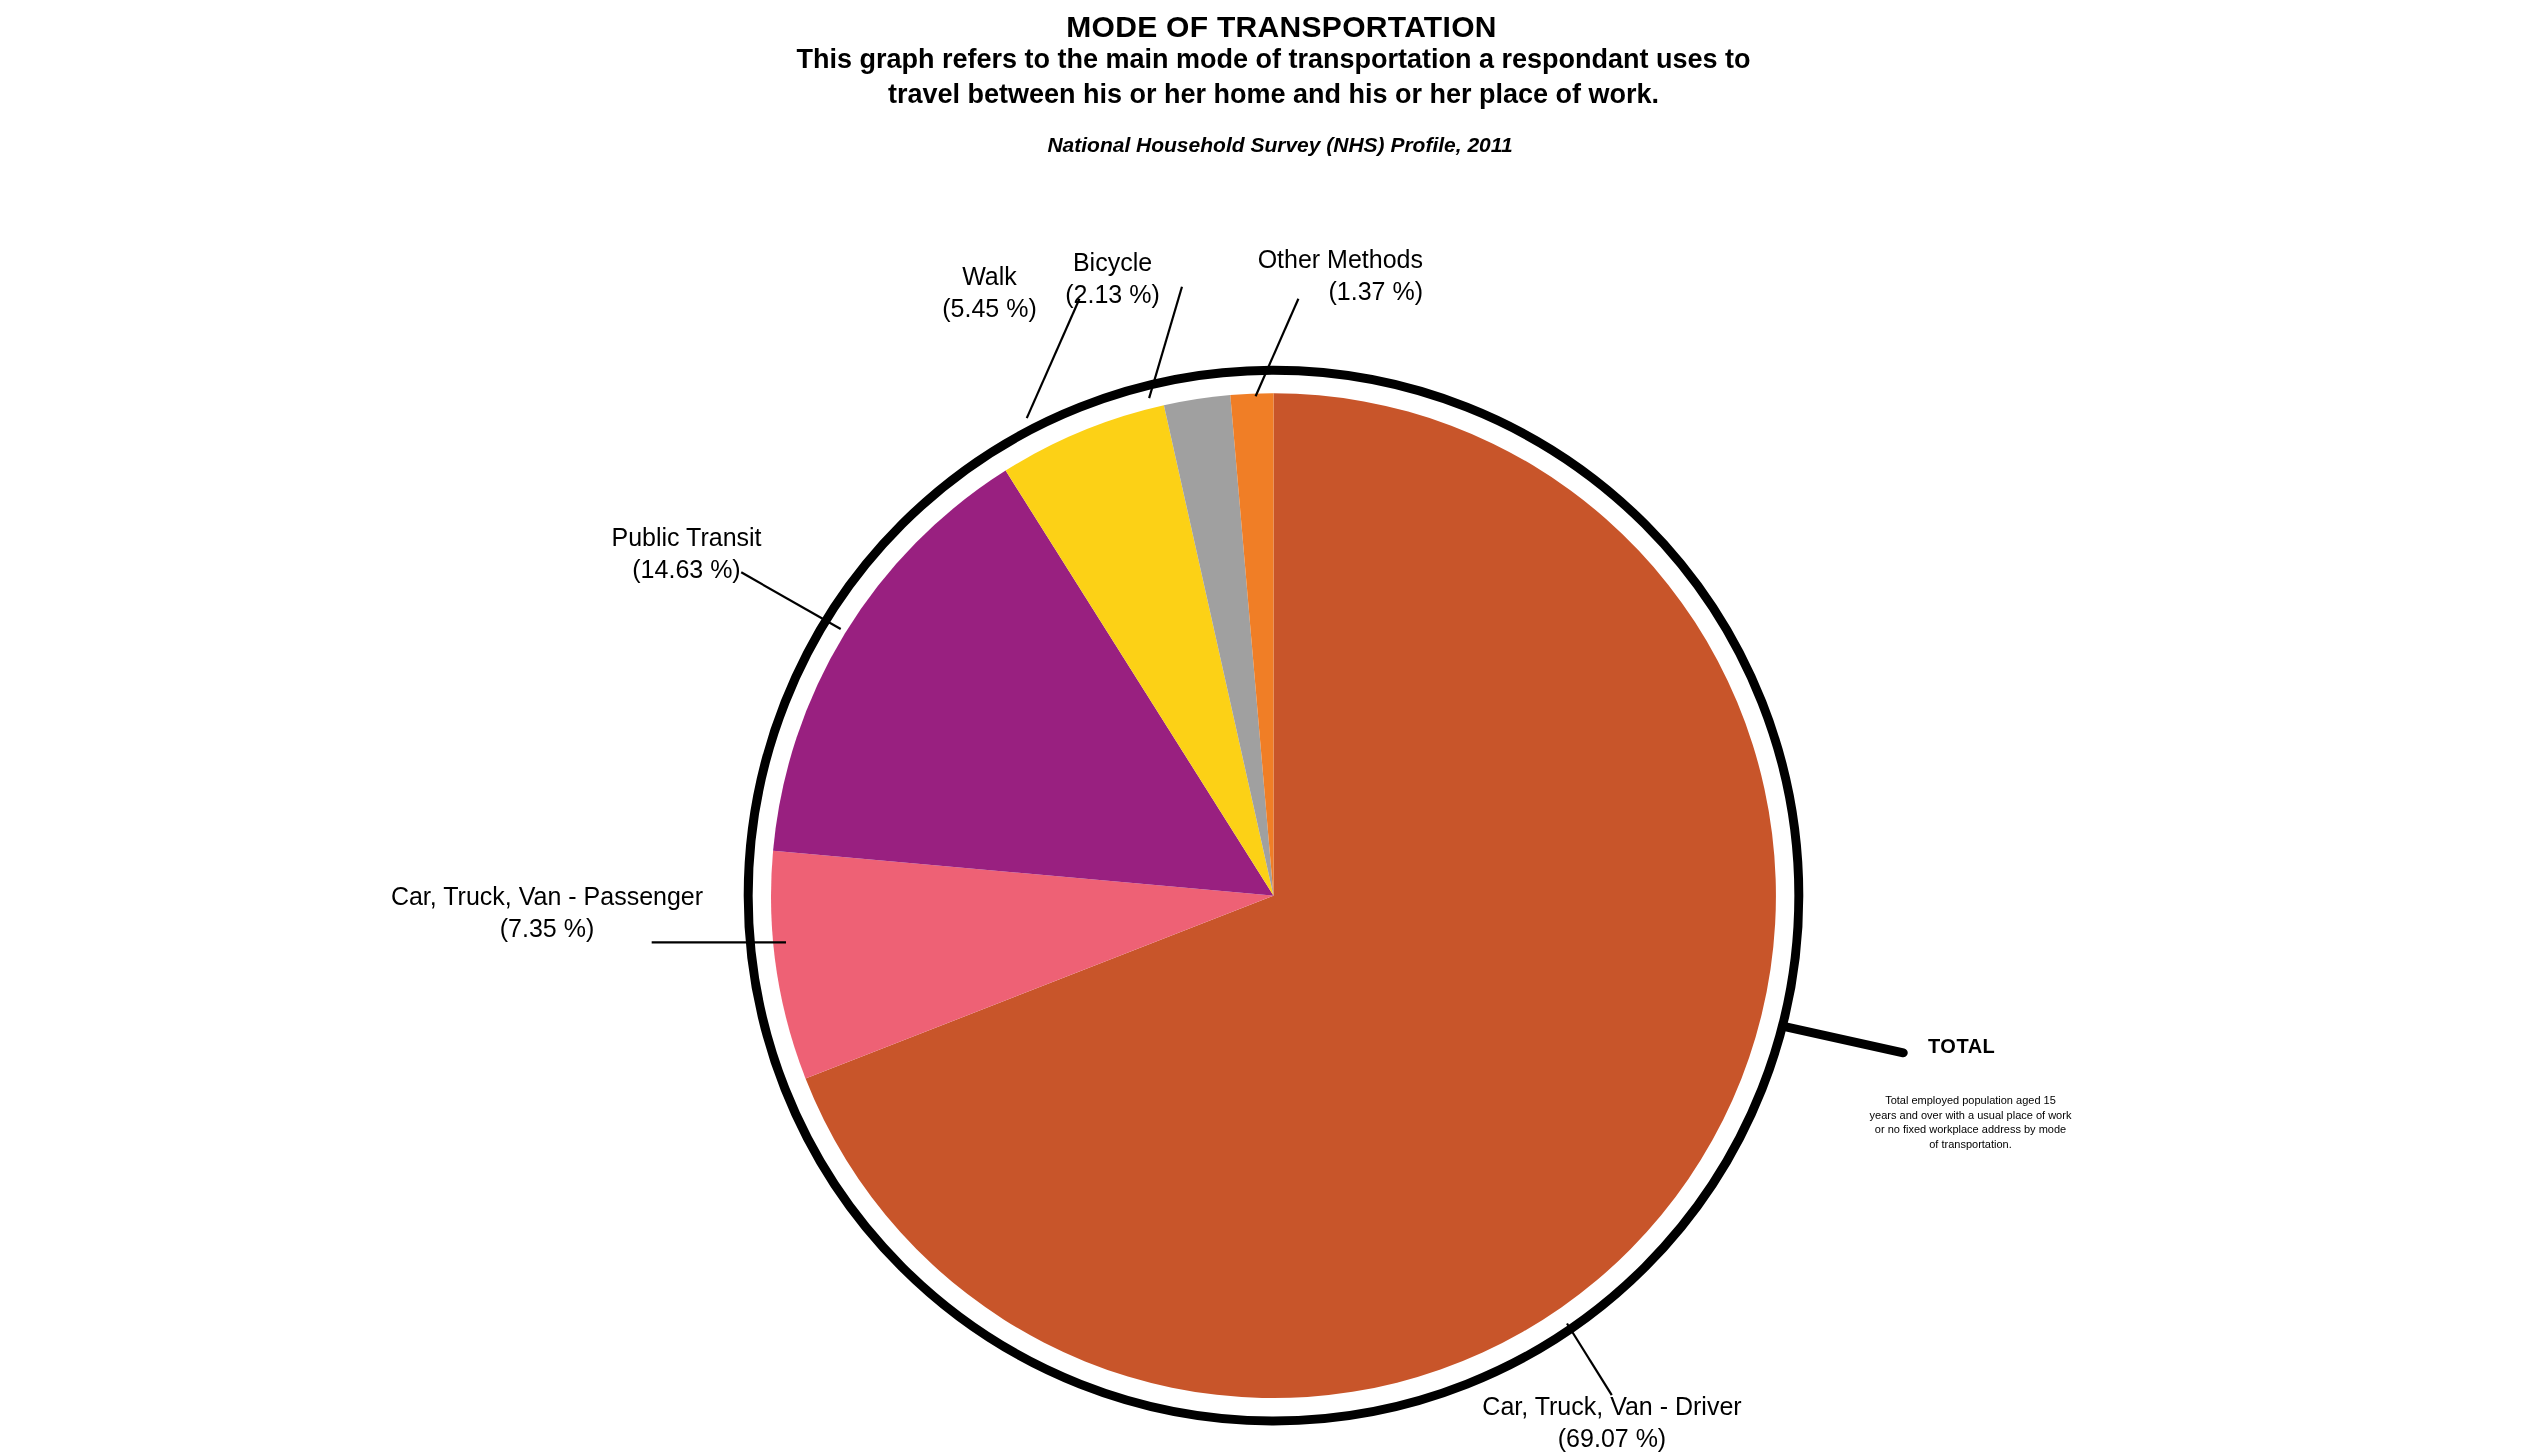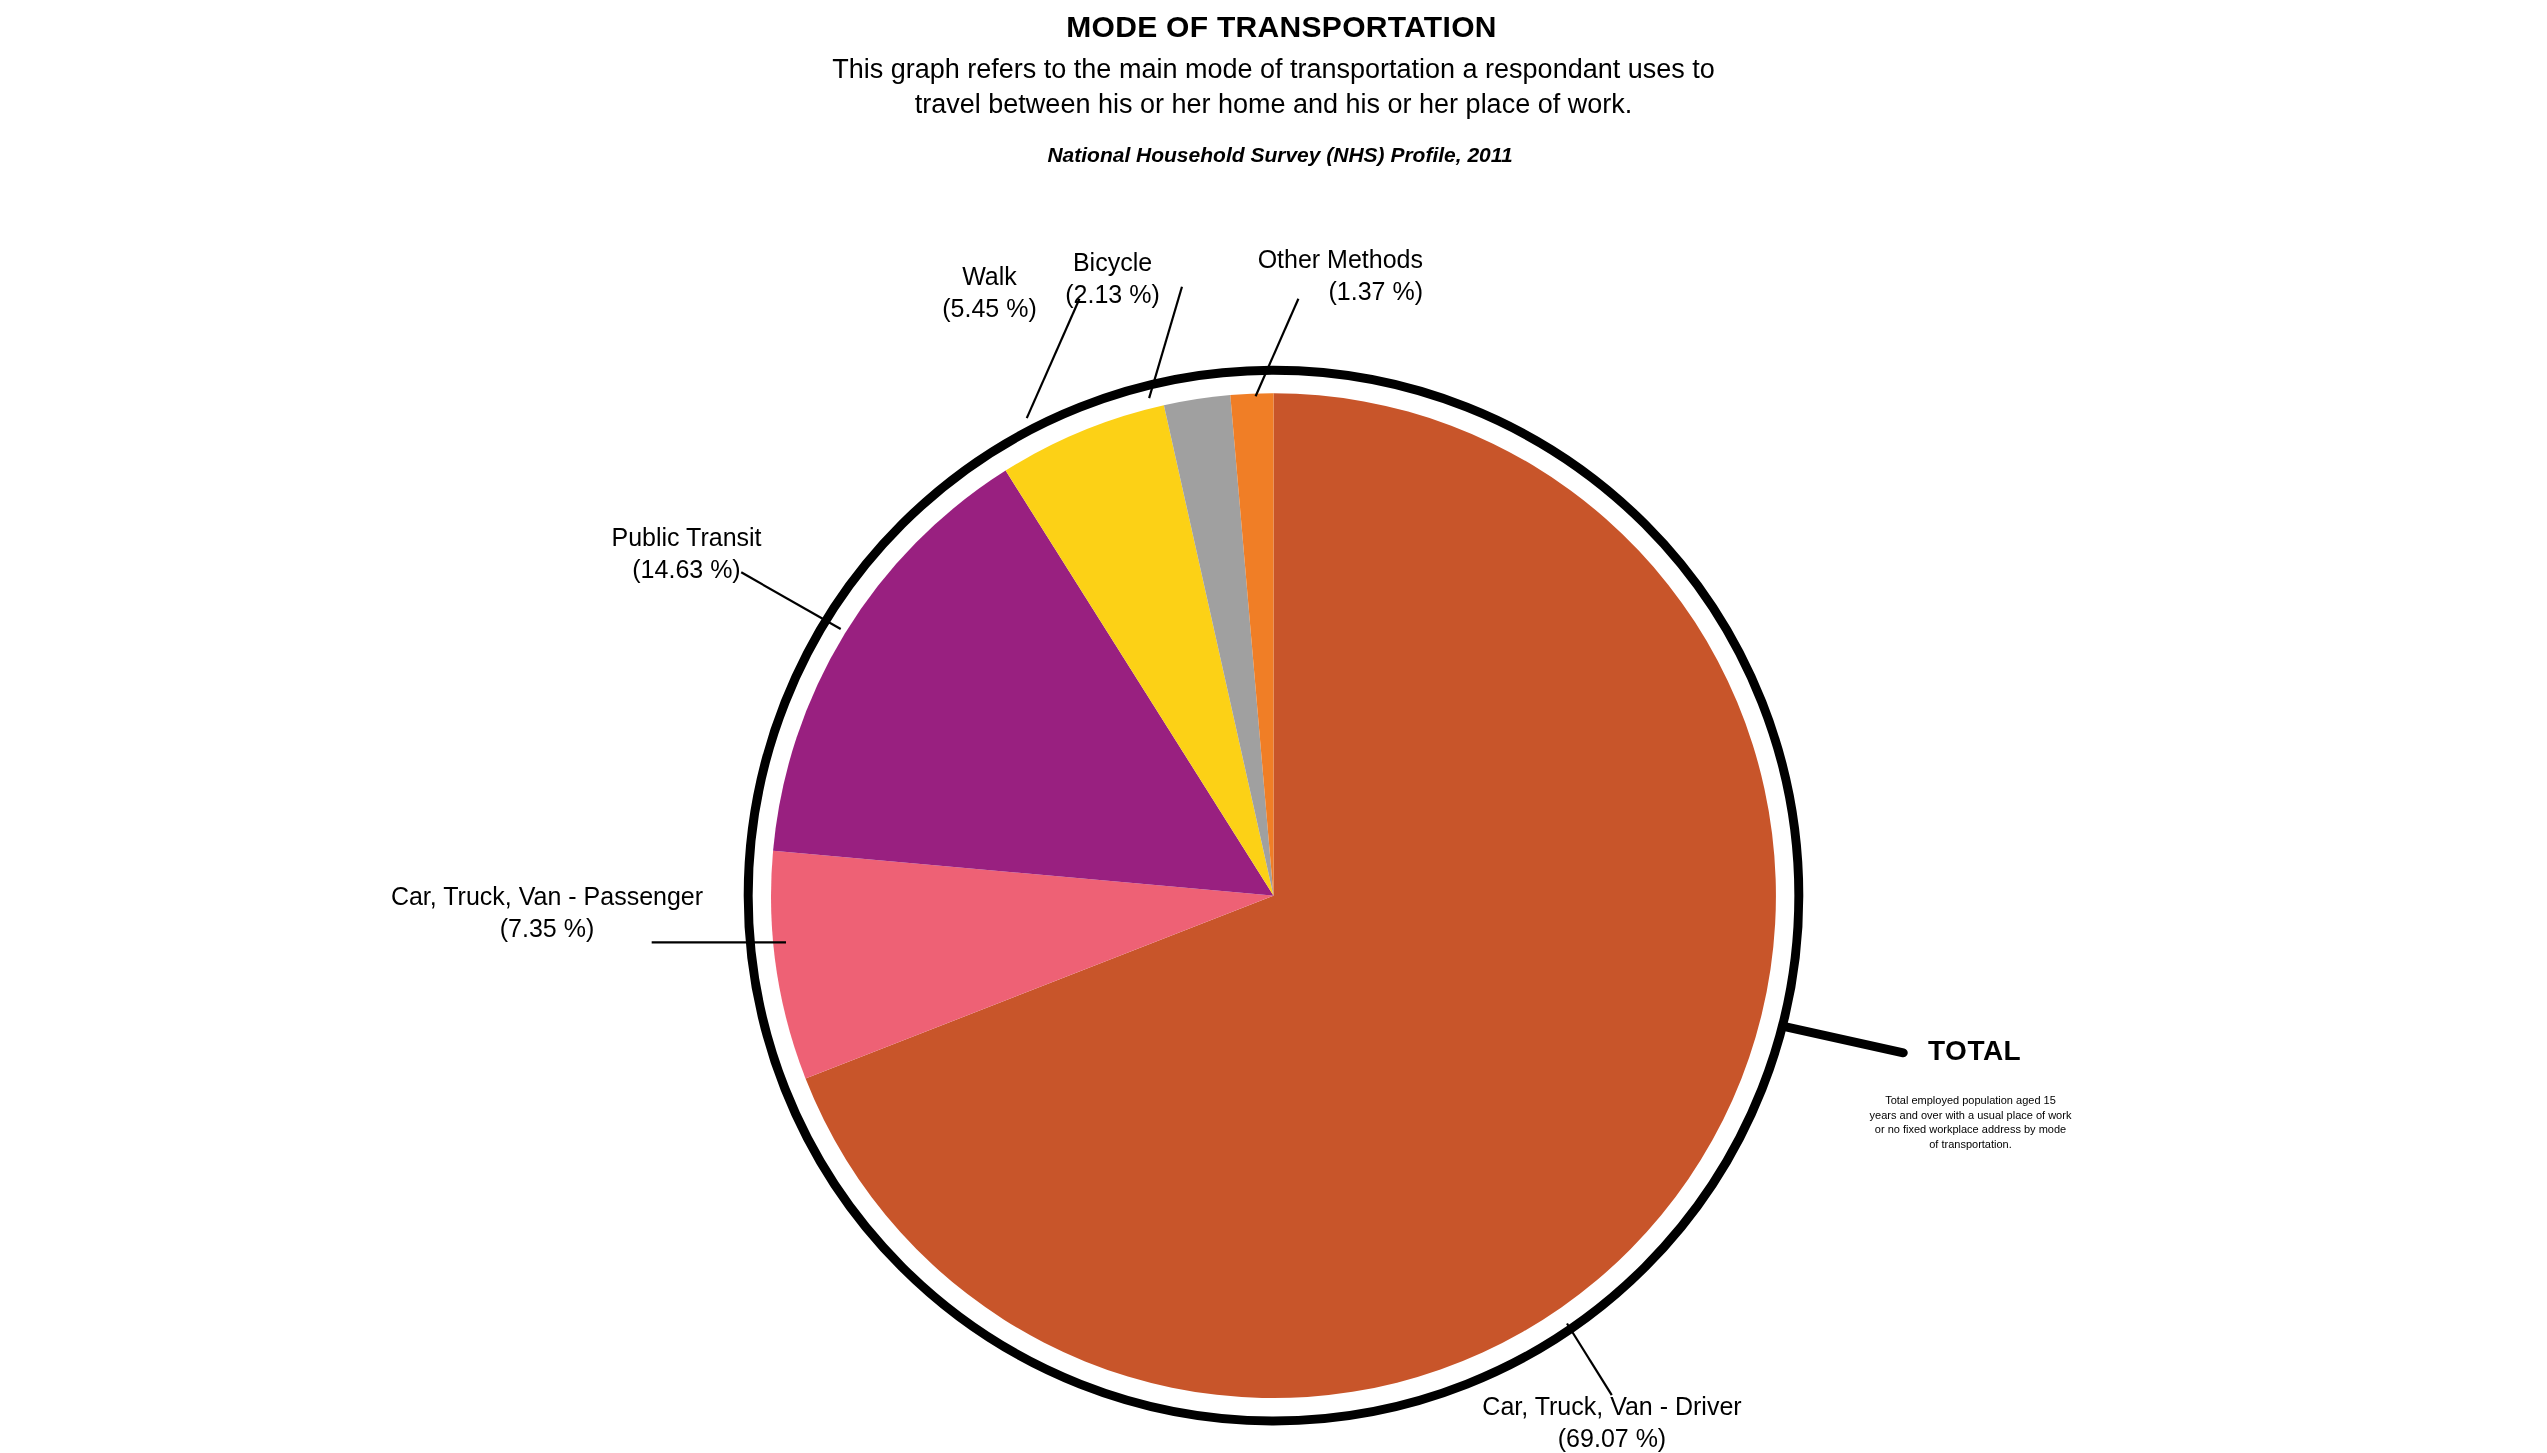--- a/index.html
+++ b/index.html
@@ -12,34 +12,34 @@
     position:relative;
   }
   .stage{position:absolute;inset:0;}
 
   
   .hdr{position:absolute;left:0;right:0;top:0;text-align:center;}
   .t1{font-size:30px;font-weight:bold;letter-spacing:0.3px;line-height:1.0;
       margin-top:12px;padding-left:16px;}
   .t2{font-size:27px;font-weight:bold;letter-spacing:0.3px;line-height:1.0;
       margin-top:9px;}
-  .sub{font-size:27px;font-weight:normal;line-height:1.28;margin-top:10px;}
+  .sub{font-size:27px;font-weight:bold;line-height:1.28;}
   .src{font-size:21px;font-weight:bold;font-style:italic;margin-top:22px;padding-left:13px;}
 
   
   svg.chart{position:absolute;left:0;top:0;width:2547px;height:1454px;}
 
   
   .lab{position:absolute;font-size:25px;line-height:1.26;color:#000;
        white-space:nowrap;}
   .lab .l1{display:block;}
   .lab .l2{display:block;}
   .lab.c{text-align:center;}
 
-  .total-lab{position:absolute;font-size:28px;font-weight:bold;
+  .total-lab{position:absolute;font-size:20px;font-weight:bold;
              letter-spacing:0.5px;color:#000;white-space:nowrap;}
   .note{position:absolute;font-size:11px;line-height:1.34;text-align:center;
         color:#000;}
 </style>
 </head>
 <body>
 
 <div class="stage">
 
   <div class="hdr">

